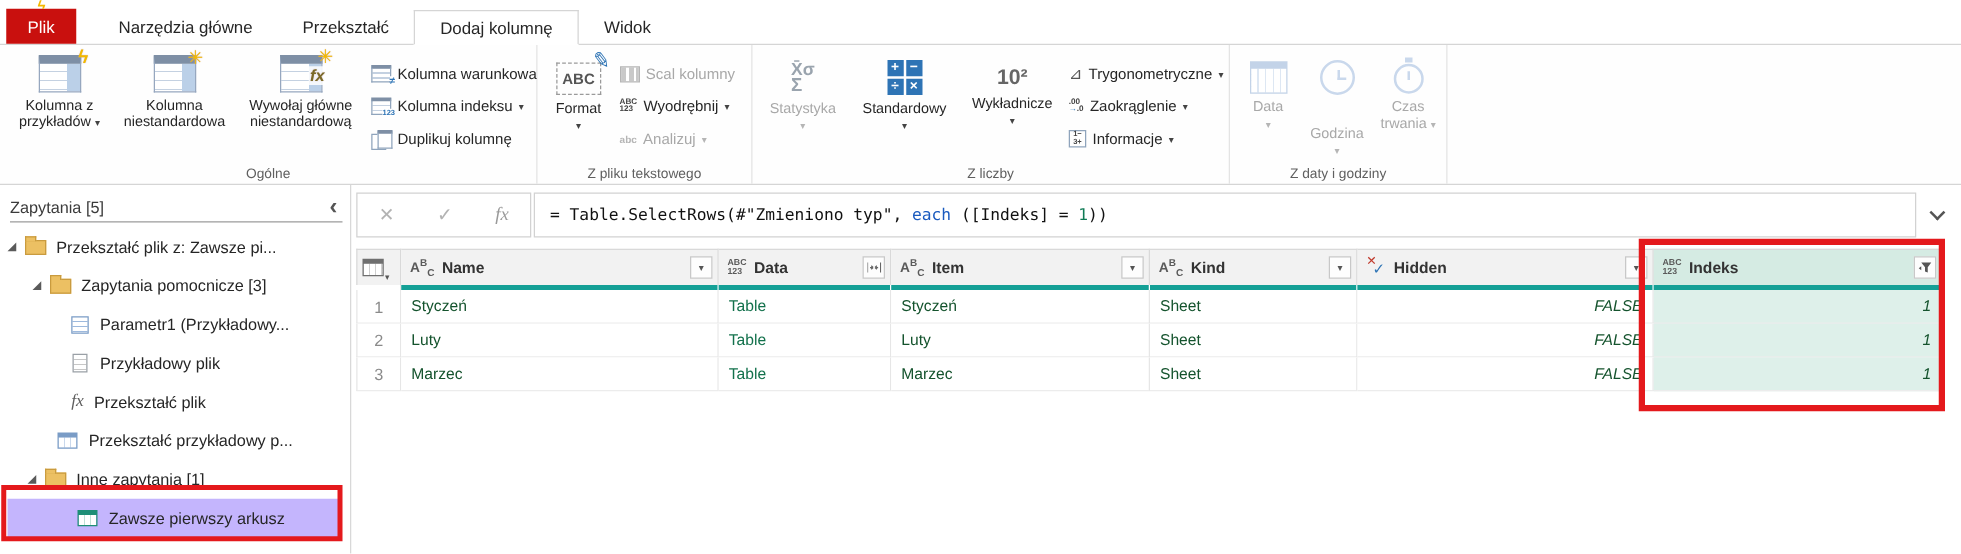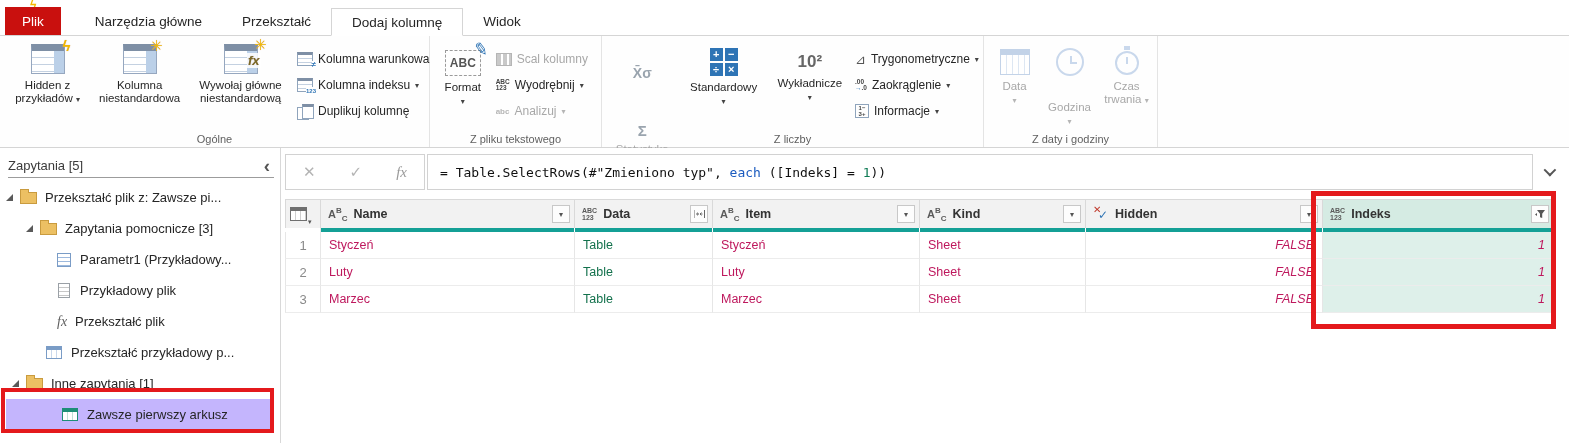--- a/index.html
+++ b/index.html
@@ -55,22 +55,22 @@
   .ic-dup::before { left:0; top:3px; } .ic-dup::after { left:5px; top:0; border-top:3px solid #7e8fa5; }
   .icon-format { position:relative; width:36px; height:26px; border:1px dashed #9a9a9a; margin-top:6px;
       display:flex; align-items:center; justify-content:center; font-size:12px; font-weight:bold; color:#555; }
   .icon-format .pencil { position:absolute; right:-8px; top:-12px; color:#2e74b5; font-size:17px;
       transform:rotate(8deg); }
   .ic-merge { width:16px; height:13px; flex:none; background:
       repeating-linear-gradient(to right, #c9c9c9 0 4px, #fff 4px 6px); border:1px solid #b5b5b5; }
   .ic-extract { display:flex; flex-direction:column; line-height:6px; font-size:6.5px; font-weight:bold;
       color:#444; flex:none; }
   .ic-abc { font-size:8px; font-weight:bold; color:#b5b5b5; flex:none; }
-  .icon-stat { display:flex; flex-direction:column; align-items:center; color:#9aa4ae;
-      font-weight:bold; line-height:14px; margin-top:22px;gap:44px; }
+  .icon-stat { display:flex; flex-direction:column; align-items:flex-start; color:#9aa4ae;
+      font-weight:bold; line-height:14px; margin-top:4px; }
   .icon-stat .t { font-size:14px; } .icon-stat .b { font-size:15px; }
   .icon-calc { display:grid; grid-template-columns:13px 13px; grid-template-rows:13px 13px; gap:2px; margin-top:4px; }
   .icon-calc span { background:#2e74b5; color:#fff; font-size:11px; line-height:13px; text-align:center; font-weight:bold; }
   .icon-pow { font-size:17px; color:#666; margin-top:8px; font-weight:bold; }
   .ic-trig { font-size:13px; color:#555; flex:none; }
   .ic-round { display:flex; flex-direction:column; font-size:6.5px; line-height:6.5px; font-weight:bold;
       color:#444; flex:none; }
   .ic-round .arr { color:#2e74b5; }
   .ic-info { width:14px; height:14px; border:1px solid #8fa4bc; font-size:6px; line-height:6px;
       color:#444; text-align:center; flex:none; font-weight:bold; }
@@ -143,21 +143,21 @@
   .logic-icon { position:relative; width:16px; height:16px; flex:none; }
   .logic-icon .lx { position:absolute; left:0; top:-2px; color:#c0392b; font-size:10px; font-weight:bold; }
   .logic-icon .lv { position:absolute; left:5px; top:2px; color:#2e74b5; font-size:12px; font-weight:bold; }
   .mini-tbl { width:17px; height:14px; border:1px solid #6f6f6f; border-top:4px solid #6f6f6f;
       background: repeating-linear-gradient(to right,#fff 0 4px,#cfcfcf 4px 5px),
                   repeating-linear-gradient(to bottom,#fff 0 3px,#cfcfcf 3px 4px); }
   .corner-caret { font-size:7px; color:#555; margin-left:1px; align-self:flex-end; margin-bottom:2px; }
   .qrow .qc { height:4px; background:#14a096; border-right:1px solid #fff; }
   .qrow .qc.empty { background:transparent; border-right:1px solid #e6e6e6; }
   .trow .c { height:27px; background:#fff; border-right:1px solid #e6e6e6; border-bottom:1px solid #ececec;
-      display:flex; align-items:center; padding:0 8px; color:#be185d; cursor:default; white-space:nowrap; overflow:hidden; }
+      display:flex; align-items:center; padding:0 8px; color:#14532d; cursor:default; white-space:nowrap; overflow:hidden; }
   .trow .c.rn { justify-content:center; color:#8a8a8a; font-size:13px; background:#fff;
       border-left:1px solid #e6e6e6; padding:0; cursor:pointer; }
   .trow .c.link { color:#13714c; cursor:pointer; }
   .trow .c.logical { justify-content:flex-end; font-style:italic; }
   .trow .c.idx { justify-content:flex-end; font-style:italic; background:#def0ea; }
 
   
   .anno { position:absolute; border:5px solid #e4191c; z-index:50; pointer-events:none; }
   .anno-col { left:1311px; top:191px; width:245px; height:138px; }
   .anno-side { left:1px; top:388px; width:273px; height:45px; border-width:4px; }
@@ -177,21 +177,21 @@
   </div>
 
   <div class="ribbon">
 
     <div class="group" style="width:430px;">
       <div class="gc">
         <div class="bigbtn" style="width:88px;">
           <div class="icon-table-lg">
               <span class="accent">ϟ</span>
             </div>
-          <div class="lbl"><span>Hidden z</span><br><span>przykładów</span> <span class="caret">▾</span></div>
+          <div class="lbl"><span>Kolumna z</span><br><span>przykładów</span> <span class="caret">▾</span></div>
         </div>
         <div class="bigbtn" style="width:98px;">
           <div class="icon-table-lg">
               <span class="accent">✳</span>
             </div>
           <div class="lbl"><span>Kolumna</span><br><span>niestandardowa</span></div>
         </div>
         <div class="bigbtn" style="width:106px;">
           <div class="icon-table-lg">
               <span class="accent fx">fx</span>
@@ -346,21 +346,21 @@
         <span>Przykładowy plik</span>
       </div>
       <div class="sitem" style="padding-left:57px;">
         <span class="ic-fx">fx</span>
         <span>Przekształć plik</span>
       </div>
       <div class="sitem" style="padding-left:46px;">
         <span class="ic-tbl"></span>
         <span>Przekształć przykładowy p...</span>
       </div>
-      <div class="sitem" style="padding-left:12px;">
+      <div class="sitem" style="padding-left:22px;">
         <span class="tri"></span>
         <span class="folder"></span>
         <span>Inne zapytania [1]</span>
       </div>
       <div class="sitem selected" style="padding-left:56px; margin:0 7px 0 6px;">
         <span class="ic-tbl teal"></span>
         <span>Zawsze pierwszy arkusz</span>
       </div>
     </div>
   </div>

